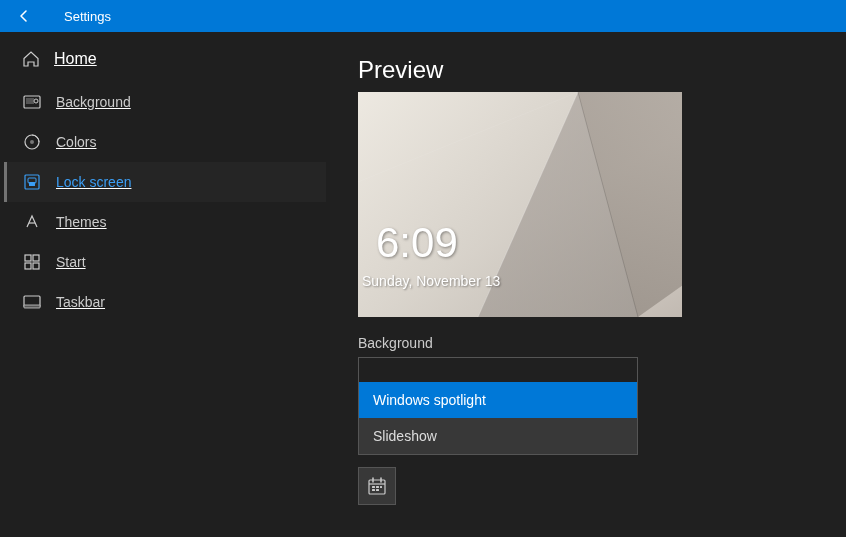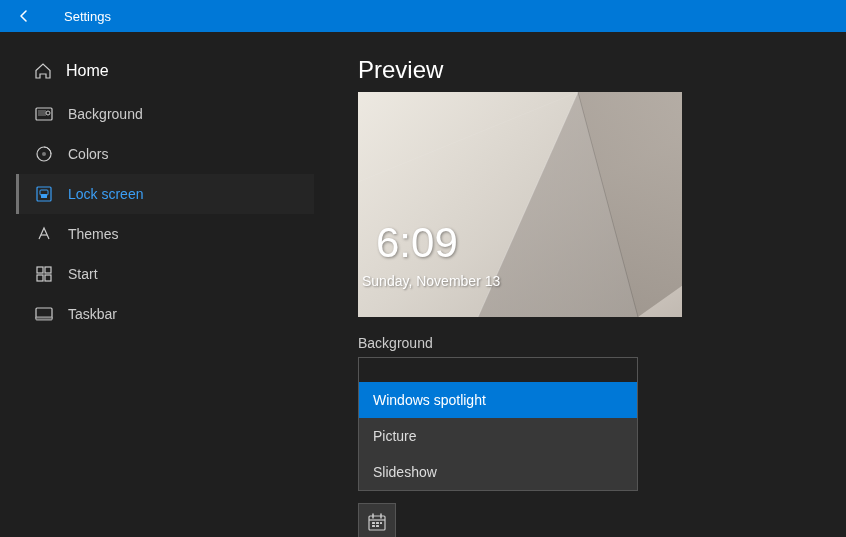--- a/index.html
+++ b/index.html
@@ -40,23 +40,24 @@
     
     #layout {
       display: flex;
       height: calc(537px - 32px);
     }
 
     
     #sidebar {
       width: 330px;
       background: #1f1f1f;
-      padding: 16px;
+      padding: 4px;
       flex-shrink: 0;
       overflow-y: auto;
+      text-decoration: underline;
     }
 
     .home-item {
       display: flex;
       align-items: center;
       gap: 14px;
       padding: 14px 18px;
       cursor: pointer;
       color: #fff;
     }
@@ -359,21 +360,20 @@
 
       <div class="preview-time">6:09</div>
       <div class="preview-date">Sunday, November 13</div>
     </div>
 
     <div class="bg-label">Background</div>
 
     <div class="dropdown-container">
       <div class="dropdown-border">
         <div class="dropdown-option selected">Windows spotlight</div>
-        <div class="dropdown-option">Picture</div>
         <div class="dropdown-option">Slideshow</div>
       </div>
     </div>
 
     <div class="calendar-btn">
       <svg width="20" height="20" viewBox="0 0 20 20" fill="none">
         <rect x="2" y="4" width="16" height="14" rx="1" stroke="#ccc" stroke-width="1.2"></rect>
         <line x1="2" y1="8" x2="18" y2="8" stroke="#ccc" stroke-width="1.2"></line>
         <line x1="6" y1="2" x2="6" y2="6" stroke="#ccc" stroke-width="1.5" stroke-linecap="round"></line>
         <line x1="14" y1="2" x2="14" y2="6" stroke="#ccc" stroke-width="1.5" stroke-linecap="round"></line>

